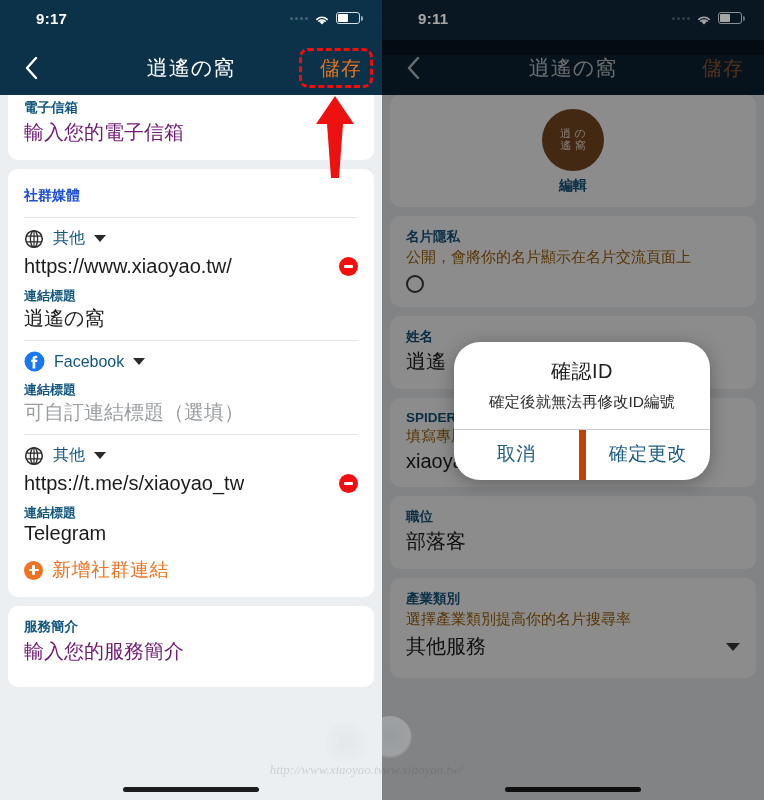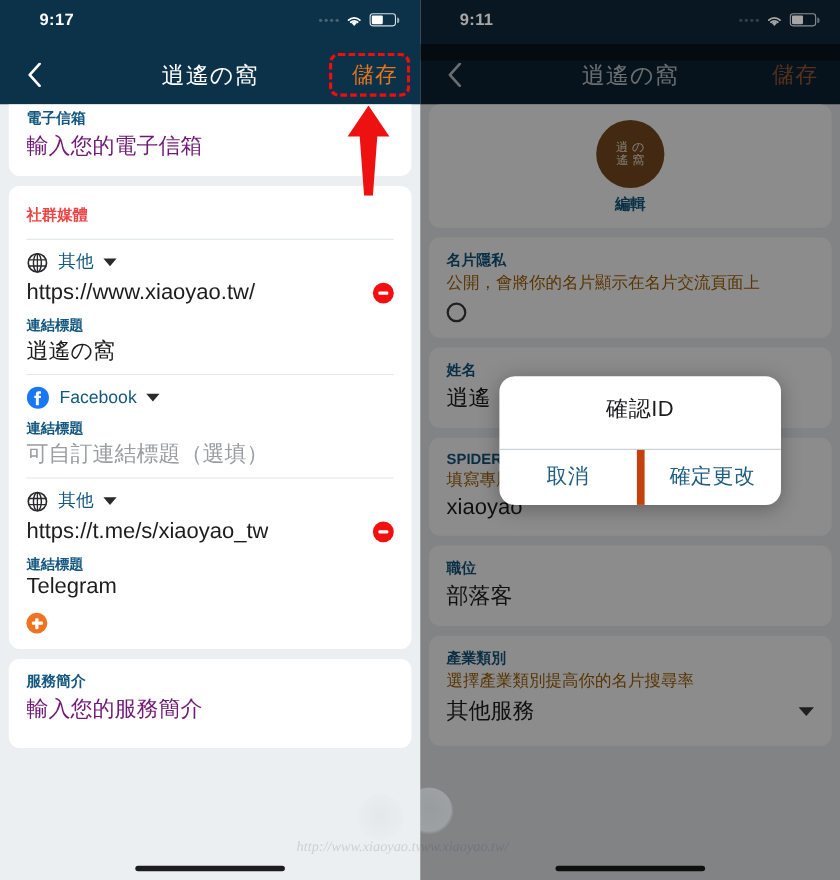--- a/index.html
+++ b/index.html
@@ -67,21 +67,21 @@
     background: #fff; border-radius: 10px; margin-bottom: 9px;
     padding: 12px 16px 14px 16px; position: relative;
   }
   .card.cut-top { border-radius: 0 0 10px 10px; margin-top: 0; padding-top: 4px;}
 
   .field-label { color: #13577f; font-size: 13.5px; font-weight: bold; margin-bottom: 2px; }
   .field-value { color: #1c1c1e; font-size: 20px; }
   .field-ph { color: #701a75; font-size: 20px; }
   .sub-ph { color: #a16207; font-size: 15px; }
 
-  .sec-title { color: #ef4444; font-size: 14px; font-weight: bold; padding: 6px 0 12px 0; }
+  .sec-title { color: #1d4ed8; font-size: 14px; font-weight: bold; padding: 6px 0 12px 0; }
   .divider { height: 1px; background: #e2e5e8; margin: 0 0 10px 0; }
 
   .social-row { display: flex; align-items: center; gap: 9px; margin-bottom: 6px; }
   .social-name { color: #13577f; font-size: 16px; }
   .caret { width: 0; height: 0; border-left: 6px solid transparent; border-right: 6px solid transparent; border-top: 7px solid #2a2a2c; }
 
   .url-row { display: flex; align-items: center; justify-content: space-between; gap: 10px; }
   .url-txt { color: #1c1c1e; font-size: 20px; white-space: nowrap; overflow: hidden; }
   .minus-btn {
     flex: 0 0 auto; width: 19px; height: 19px; border-radius: 50%; background: #f10f0f;
@@ -122,21 +122,21 @@
   .edit-lbl { color: #13577f; font-size: 14px; font-weight: bold; }
 
   .radio-o { width: 18px; height: 18px; border: 2px solid #3a3a3c; border-radius: 50%; margin-top: 8px; }
 
   .select-row { display: flex; align-items: center; justify-content: space-between; margin-top: 4px; }
   .sel-caret { width: 0; height: 0; border-left: 7px solid transparent; border-right: 7px solid transparent; border-top: 8px solid #3a3a3c; }
 
   
   .dialog {
     position: absolute; z-index: 20; left: 72px; top: 342px; width: 256px;
-    background: #fff; border-radius: 14px; overflow: hidden;
+    background: #fff; border-radius: 26px; overflow: hidden;
     box-shadow: 0 3px 18px rgba(0,0,0,.3);
   }
   .dlg-body { padding: 16px 14px 16px 14px; text-align: center; }
   .dlg-title { font-size: 20px; color: #1c1c1e; margin-bottom: 7px; letter-spacing: .5px; }
   .dlg-msg { font-size: 15.5px; color: #2c2c2e; }
   .dlg-actions { display: flex; border-top: 1px solid #c9ccd0; }
   .dlg-btn { flex: 1; text-align: center; padding: 11px 0 13px 0; font-size: 19px; color: #1e5c82; letter-spacing: .5px; }
   .dlg-btn + .dlg-btn { border-left: 7px solid #c2410c; }
 
   
@@ -248,20 +248,21 @@
             <span class="minus-btn">
                 <i></i>
               </span>
           </div>
           <div class="link-title-lbl">連結標題</div>
           <div class="link-title-val">Telegram</div>
         </div>
 
         <div class="add-row">
           <span class="plus-btn"></span>
+          <span class="add-txt">新增社群連結</span>
         </div>
       </div>
 
       <div class="card" style="padding-bottom:22px;">
         <div class="field-label">服務簡介</div>
         <div class="field-ph">輸入您的服務簡介</div>
       </div>
     </div>
 
     <div class="arrow">
@@ -353,20 +354,21 @@
         </div>
       </div>
     </div>
 
     <div class="dim-nav"></div>
     <div class="dim"></div>
 
     <div class="dialog">
       <div class="dlg-body">
         <div class="dlg-title">確認ID</div>
+        <div class="dlg-msg">確定後就無法再修改ID編號</div>
       </div>
       <div class="dlg-actions">
         <div class="dlg-btn">取消</div>
         <div class="dlg-btn">確定更改</div>
       </div>
     </div>
 
     <div class="wm wm-logo" style="left:-14px; right:auto; bottom:40px;"></div>
     <div class="wm wm-url dark" style="left:-40px; right:auto;">http://www.xiaoyao.tw/</div>
 

